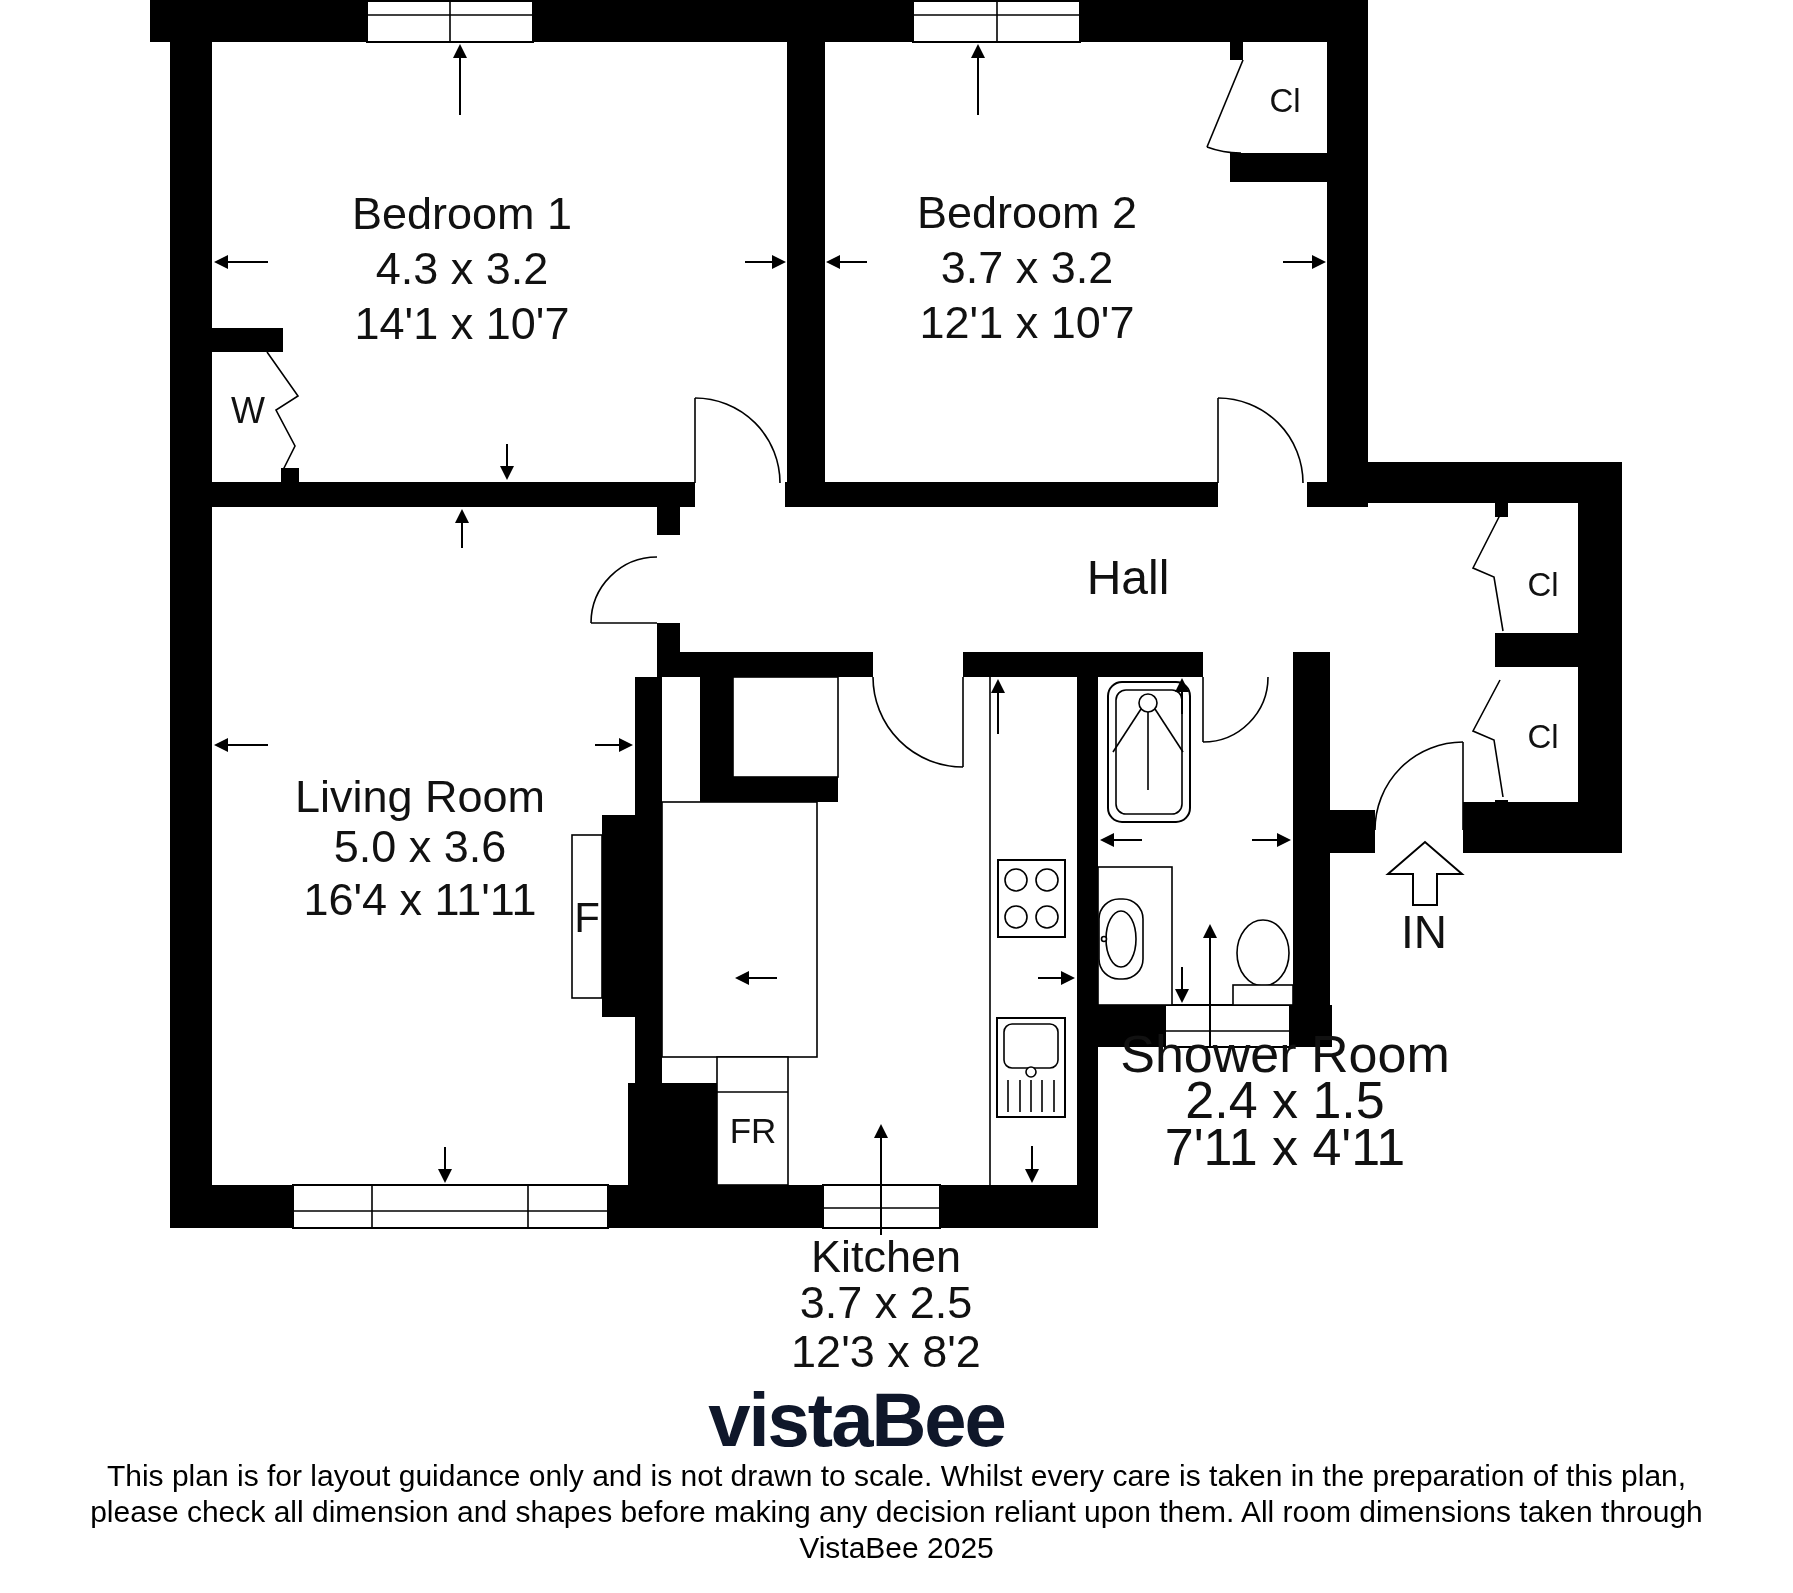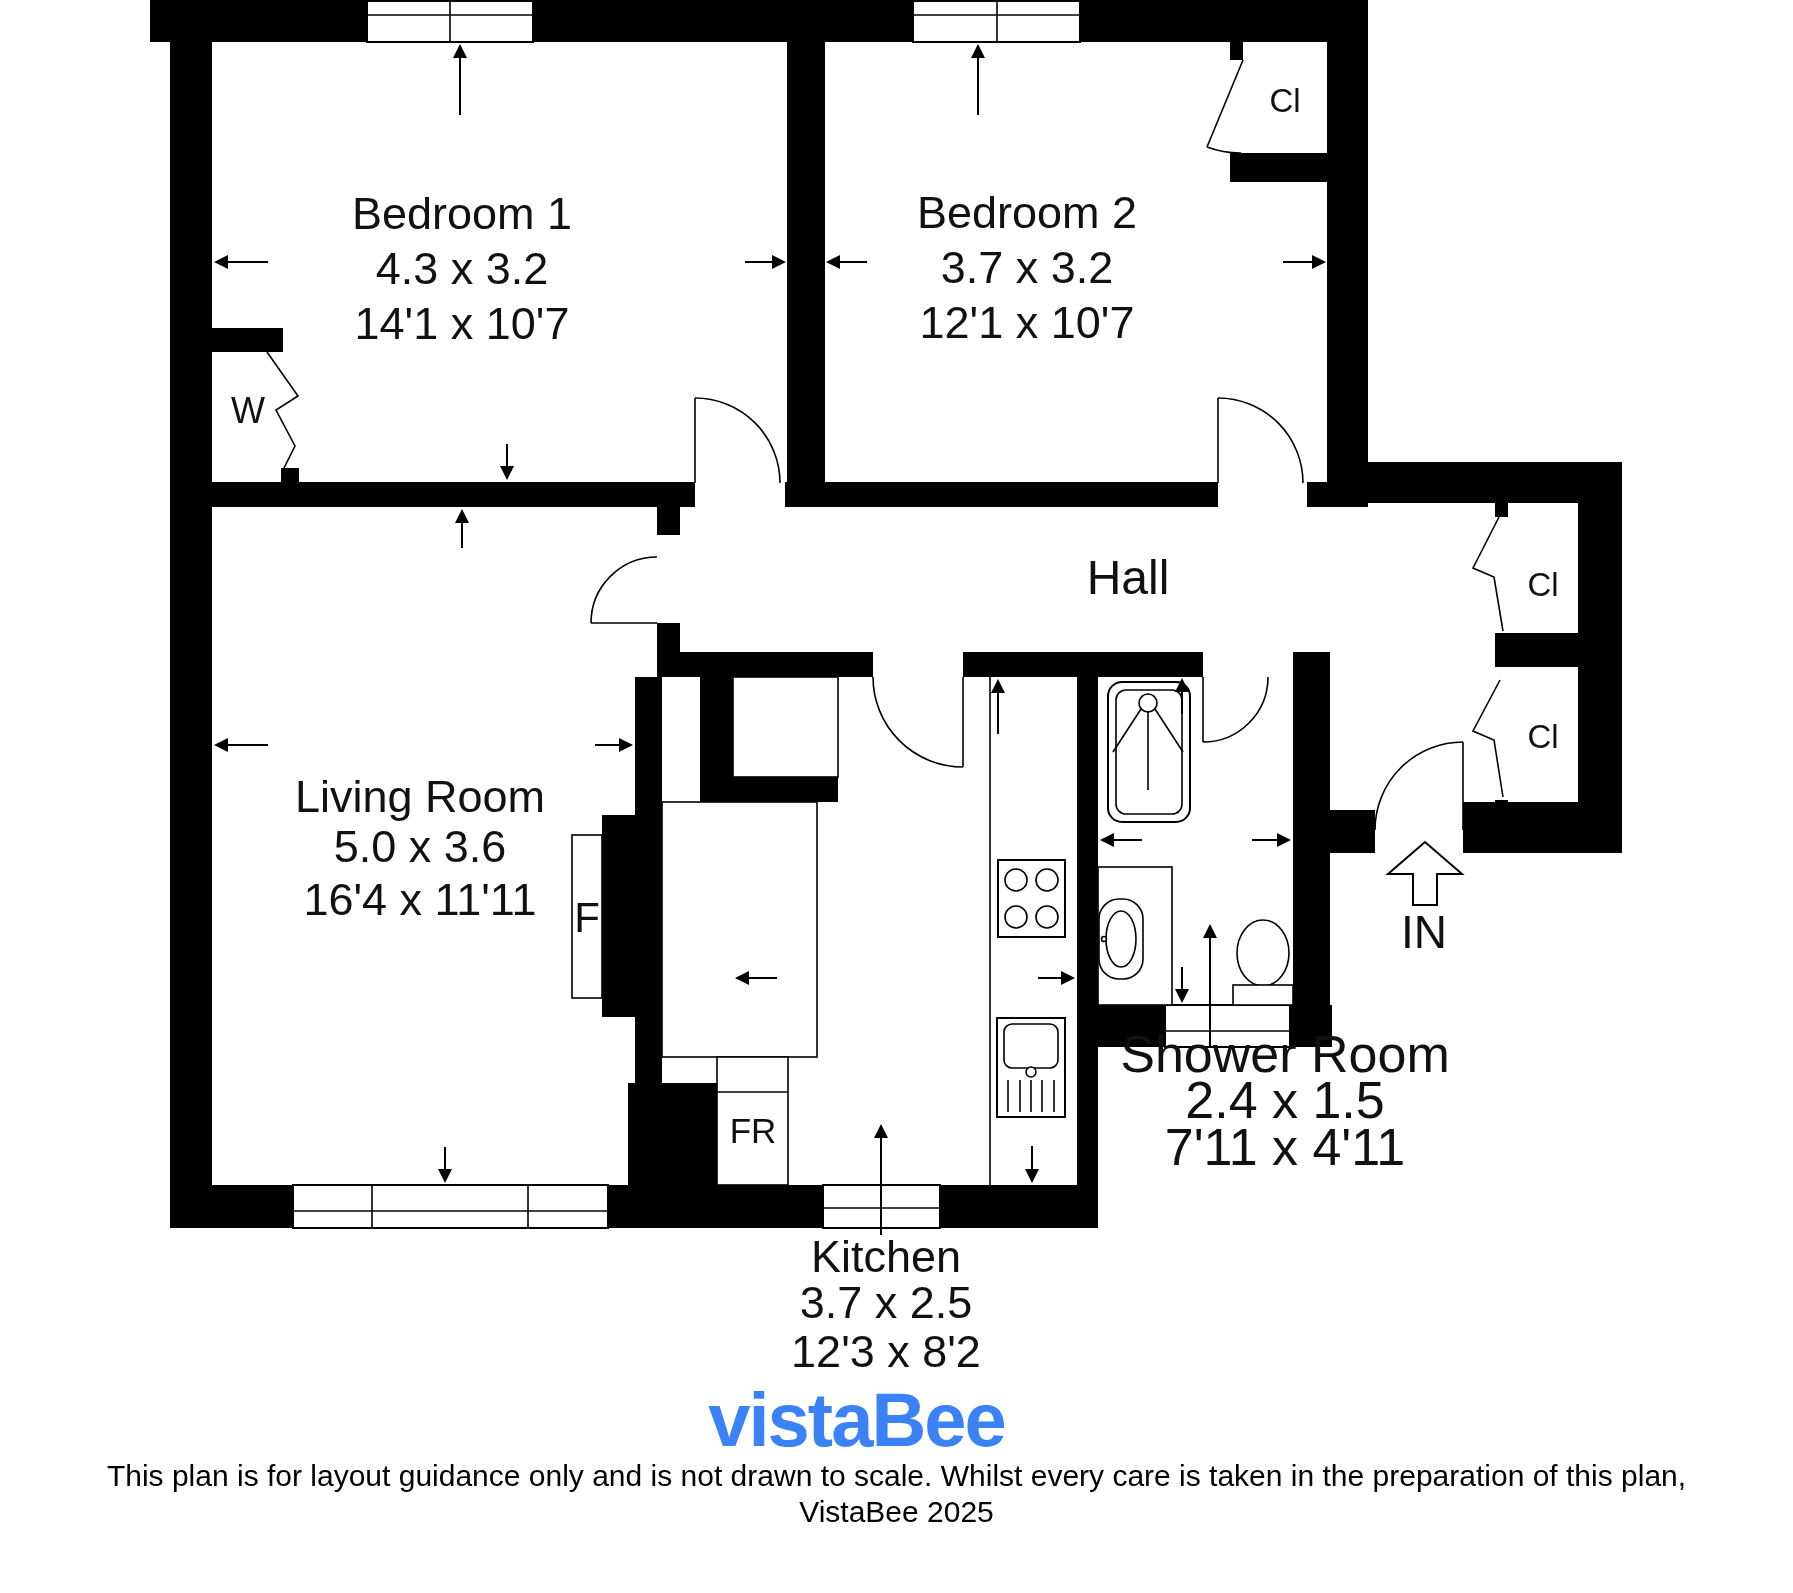--- a/index.html
+++ b/index.html
@@ -19,21 +19,21 @@
   .ann-in{font-size:46px;}
   .wall{fill:#000;stroke:none;}
   .thin{fill:none;stroke:#000;stroke-width:1.6;}
   .fix{fill:#fff;stroke:#000;stroke-width:2;}
   .fix2{fill:#fff;stroke:#000;stroke-width:1.6;}
   .door{fill:none;stroke:#000;stroke-width:1.6;}
   .win{fill:#fff;stroke:#000;stroke-width:2;}
   .dim{stroke:#000;stroke-width:2;}
   .dimhead{fill:#000;stroke:none;}
   #logo{position:absolute;top:1376px;left:0;width:100%;box-sizing:border-box;padding-right:80px;
-        text-align:center;font-size:76px;font-weight:bold;letter-spacing:-2px;color:#3b82f6;}
+        text-align:center;font-size:76px;font-weight:bold;letter-spacing:-2px;color:#0f172a;}
   #disclaimer{position:absolute;top:1458px;left:0;width:100%;text-align:center;
               font-size:30px;line-height:36px;color:#000;}
 </style>
 </head>
 <body>
 
 <div id="page">
 
 <svg id="plan-svg" width="1793" height="1593" viewBox="0 0 1793 1593">
 
@@ -268,15 +268,16 @@
     <text class="ann-sm" x="1543" y="748">Cl</text>
     <text class="ann-f" x="587" y="932">F</text>
     <text class="ann-fr" x="753" y="1143">FR</text>
     <text class="ann-in" x="1424" y="948">IN</text>
   </g>
 </svg>
 
   <div id="logo">vistaBee</div>
   <div id="disclaimer">
     <div>This plan is for layout guidance only and is not drawn to scale. Whilst every care is taken in the preparation of this plan,</div>
+    <div>please check all dimension and shapes before making any decision reliant upon them. All room dimensions taken through</div>
     <div>VistaBee 2025</div>
   </div>
 </div>
 
 </body></html>

